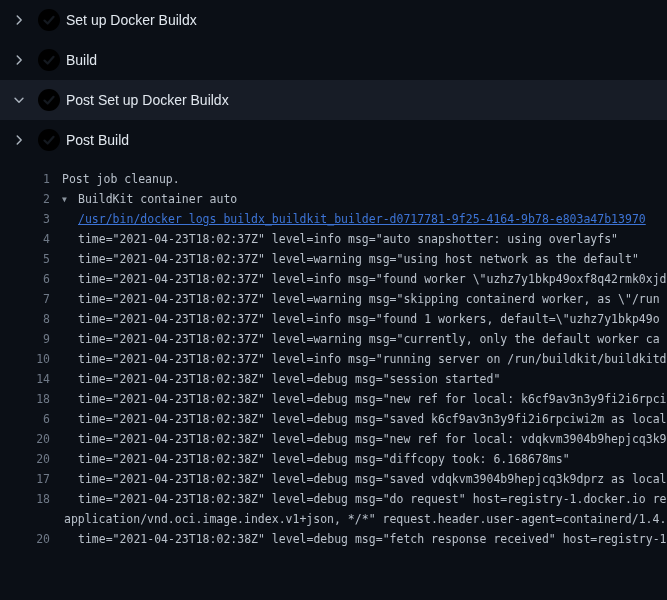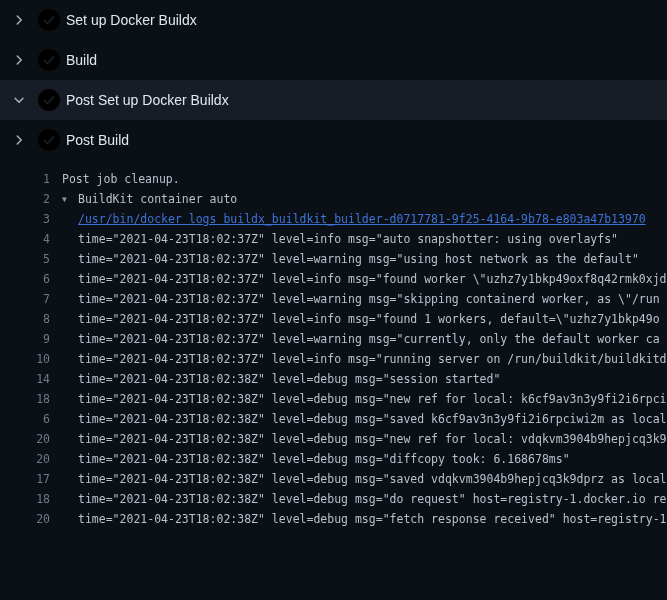--- a/index.html
+++ b/index.html
@@ -183,18 +183,22 @@
     <span class="ln">17</span>
     <span class="txt i1"><span class="body">time="2021-04-23T18:02:38Z" level=debug msg="saved vdqkvm3904b9hepjcq3k9dprz as local"</span></span>
   </div>
 
 
   <div class="log-row plain">
     <span class="ln">18</span>
     <span class="txt i1"><span class="body">time="2021-04-23T18:02:38Z" level=debug msg="do request" host=registry-1.docker.io re</span></span>
   </div>
 
+  <div class="log-row wrap">
+    <span class="ln"></span>
+    <span class="txt iw"><span class="body">application/vnd.oci.image.index.v1+json, */*" request.header.user-agent=containerd/1.4.</span></span>
+  </div>
 
   <div class="log-row plain">
     <span class="ln">20</span>
     <span class="txt i1"><span class="body">time="2021-04-23T18:02:38Z" level=debug msg="fetch response received" host=registry-1</span></span>
   </div>
 </div>
 
 </body></html>

